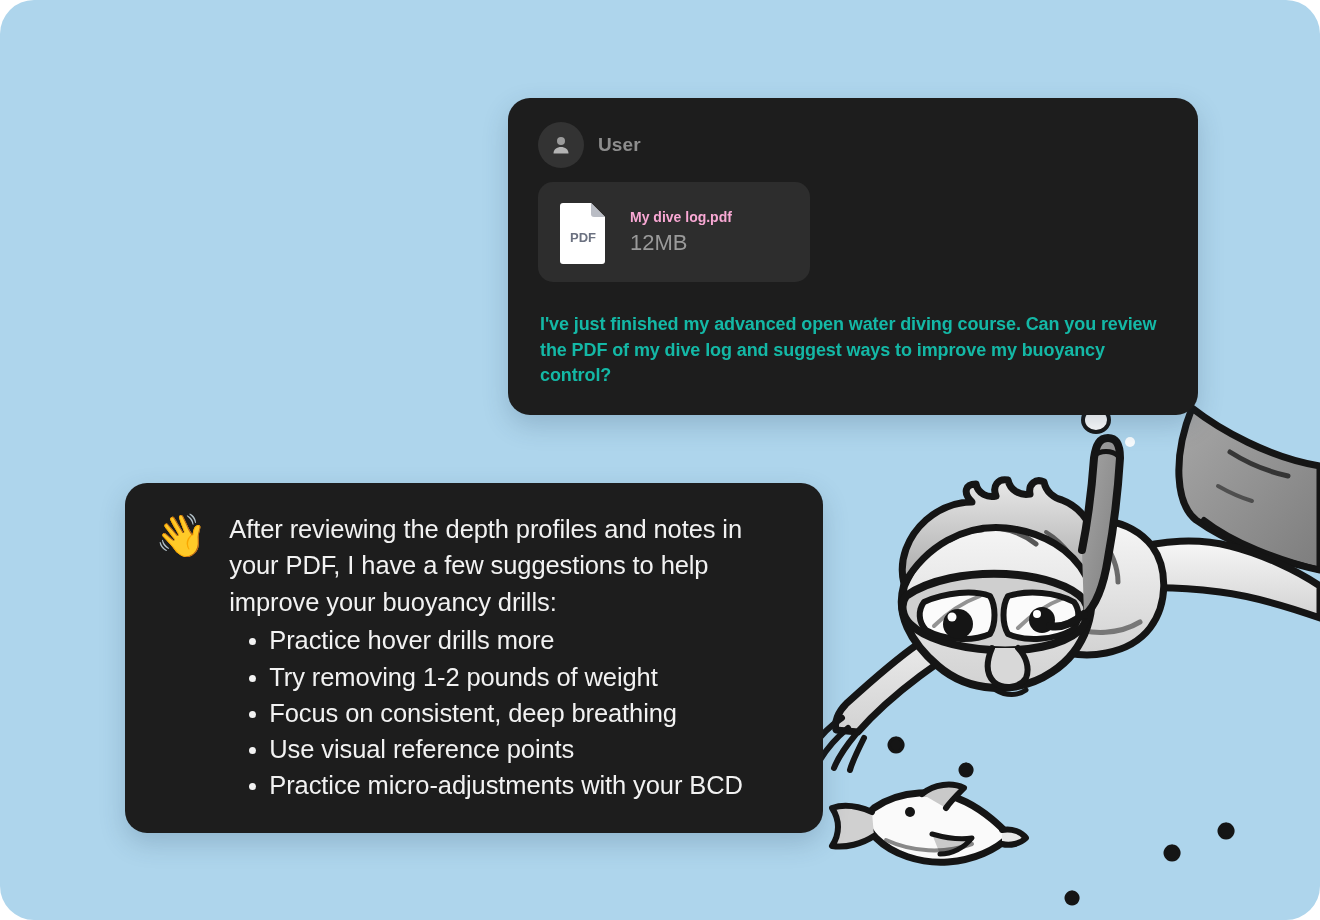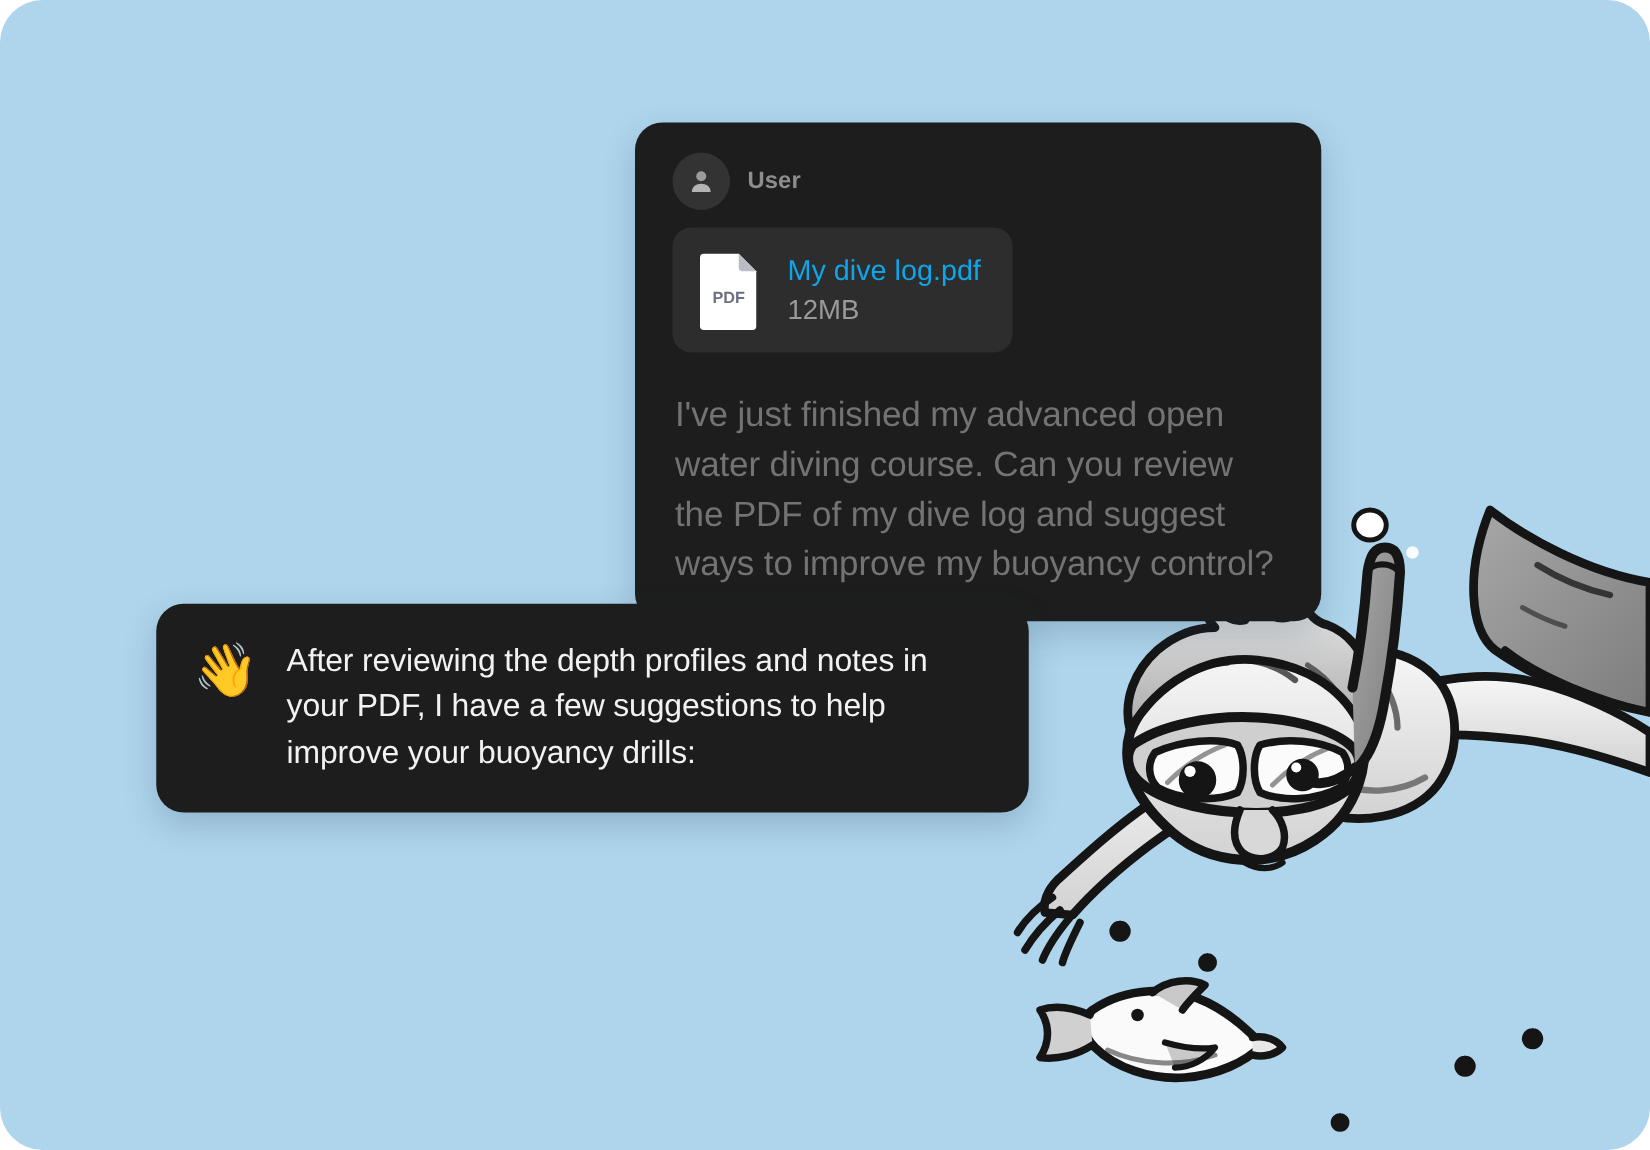--- a/index.html
+++ b/index.html
@@ -28,21 +28,21 @@
   .bubble {
     position:absolute;
     background:#1d1d1d;
     border-radius:22px;
     box-shadow:0 10px 26px rgba(40,70,95,0.22);
   }
 
   
   #user-bubble {
     left:508px; top:98px;
-    width:549px;
+    width:690px;
     padding:22px 26px 26px 26px;
   }
   .user-head {
     display:flex;
     align-items:center;
     gap:14px;
     margin:2px 0 14px 4px;
   }
   .avatar {
     width:46px; height:46px;
@@ -66,37 +66,38 @@
     gap:20px;
     width:272px;
     background:#2d2d2d;
     border-radius:15px;
     padding:18px 20px;
     margin:0 0 0 4px;
   }
   .pdf-icon { width:52px; height:64px; flex:none; display:block; }
   .att-text { min-width:0; }
   .att-name {
-    font-size:23px;
-    font-weight:normal;
-    color:#0ea5e9;
+    font-size:14px;
+    font-weight:bold;
+    color:#f9a8d4;
     white-space:nowrap;
     margin-bottom:5px;
   }
   .att-size {
     font-size:22px;
     color:#9a9a9a;
   }
 
   .user-msg {
     margin:30px 4px 0 6px;
-    font-size:28px;
+    font-size:18px;
     line-height:1.42;
-    color:#737373;
+    color:#14b8a6;
     letter-spacing:-0.1px;
+    font-weight:bold;
   }
 
   
   #assistant-bubble {
     left:125px; top:483px;
     width:698px;
     padding:28px 30px 30px 30px;
     display:flex;
     align-items:flex-start;
     gap:22px;
@@ -280,16 +281,23 @@
       </div>
     </div>
 
     <p class="user-msg">I've just finished my advanced open water diving course. Can you review the PDF of my dive log and suggest ways to improve my buoyancy control?</p>
   </div>
 
   <div class="bubble" id="assistant-bubble">
     <span class="wave">👋</span>
     <div class="assistant-body">
       <p class="assistant-intro">After reviewing the depth profiles and notes in your PDF, I have a few suggestions to help improve your buoyancy drills:</p>
+      <ul class="tips" id="tips-list">
+          <li>Practice hover drills more</li>
+          <li>Try removing 1-2 pounds of weight</li>
+          <li>Focus on consistent, deep breathing</li>
+          <li>Use visual reference points</li>
+          <li>Practice micro-adjustments with your BCD</li>
+        </ul>
     </div>
   </div>
 
 </div>
 
 </body></html>

